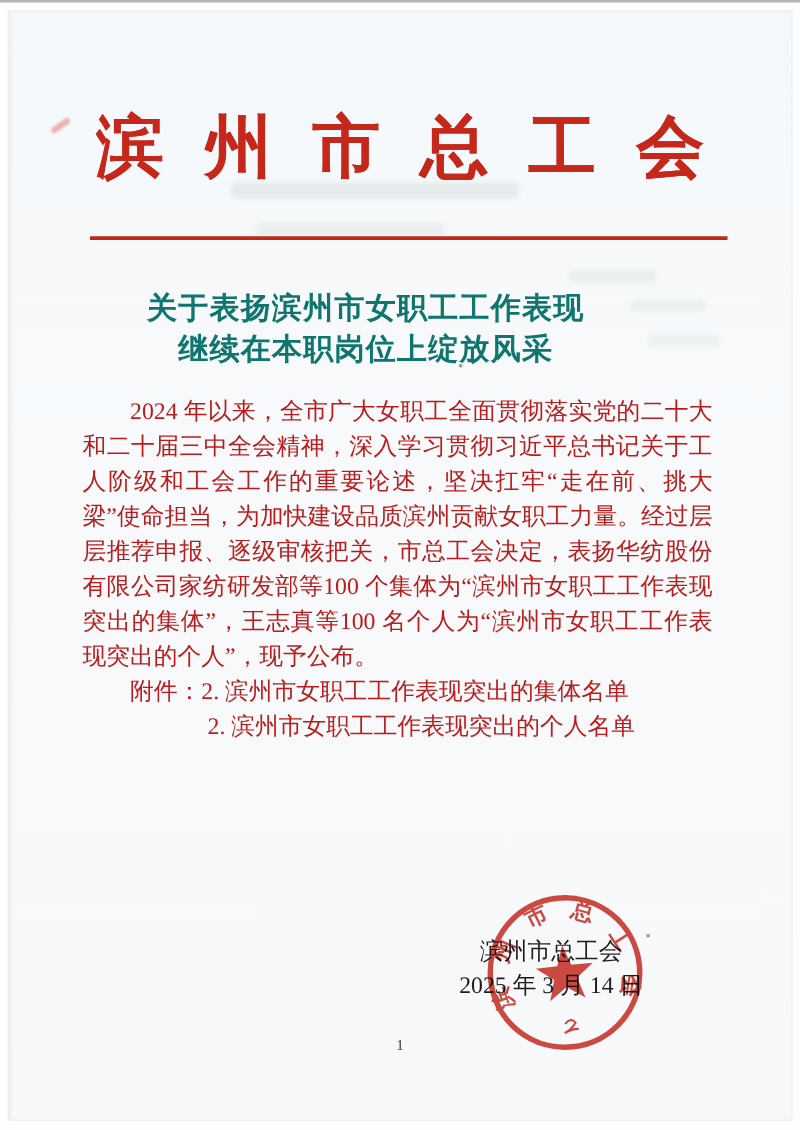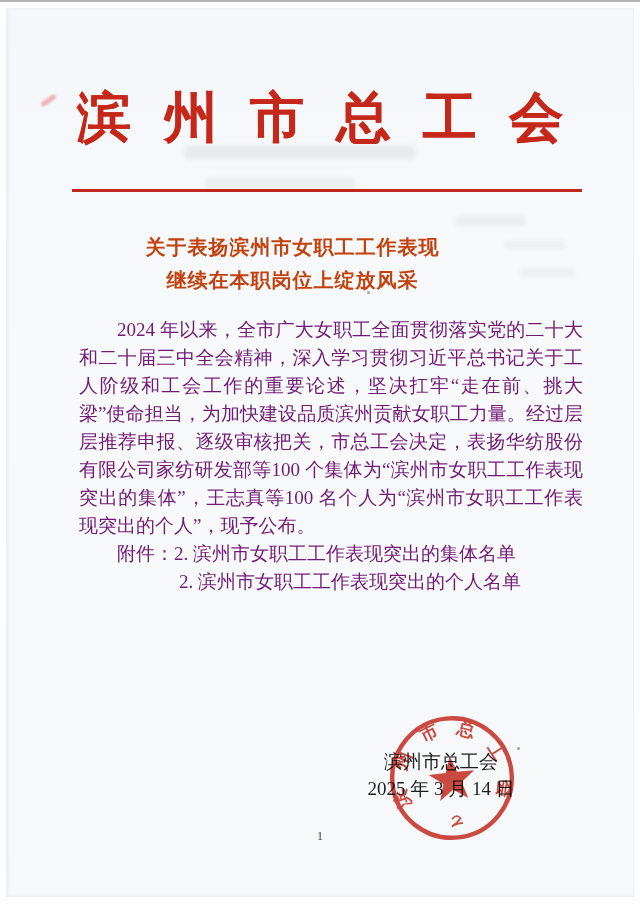--- a/index.html
+++ b/index.html
@@ -10,24 +10,24 @@
   .page { position:absolute; left:6px; top:8px; width:628px; height:889px;
     background:linear-gradient(180deg,#f5f8fa 0%,#f7f9fb 40%,#f6f8fa 100%);
     box-shadow:inset 0 0 0 1px #eef1f4, inset 2px 0 3px rgba(180,190,200,.25); }
 
   .org-header { position:absolute; left:0; top:82px; width:640px; text-align:center; }
   .org-header span { font-size:54px; font-weight:bold; color:#c5281a;
     letter-spacing:0.6em; margin-right:-0.6em; text-shadow:0.5px 0 0 #c5281a; }
   .red-rule { position:absolute; left:72px; top:189px; width:510px; height:3px; background:#c0271b; }
 
   .doc-title { position:absolute; left:0; top:231px; width:585px; text-align:center;
-    color:#c2410c; font-weight:700; font-size:20px; line-height:33px; letter-spacing:1px; }
+    color:#0f766e; font-weight:700; font-size:24px; line-height:33px; letter-spacing:1px; }
 
-  .content { position:absolute; left:79px; top:316px; width:504px;
-    color:#701a75; font-size:19px; line-height:28px; text-align:justify; }
+  .content { position:absolute; left:66px; top:316px; width:504px;
+    color:#b91c1c; font-size:19px; line-height:28px; text-align:justify; }
   .content p { text-indent:2em; }
   .attach-line1 { text-indent:2em; }
   .attach-line2 { padding-left:100px; }
 
   .signature { position:absolute; left:366px; top:748px; width:150px;
     text-align:center; color:#1e1e1e; font-size:19px; line-height:27px; }
 
   .seal { position:absolute; left:387px; top:713px; width:130px; height:130px;
     mix-blend-mode:multiply; opacity:.88; transform:rotate(-6deg); }
 

